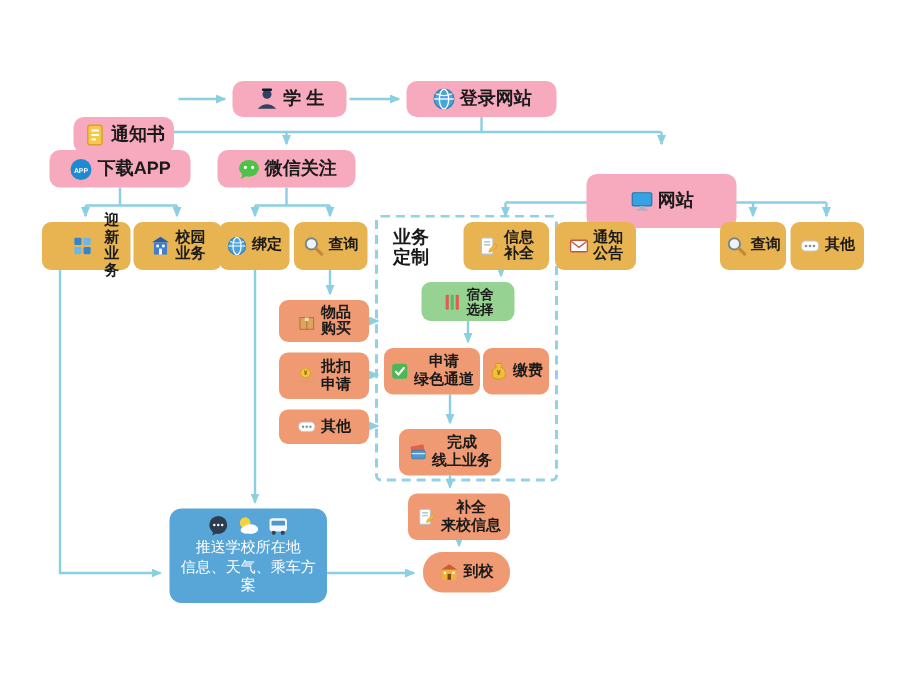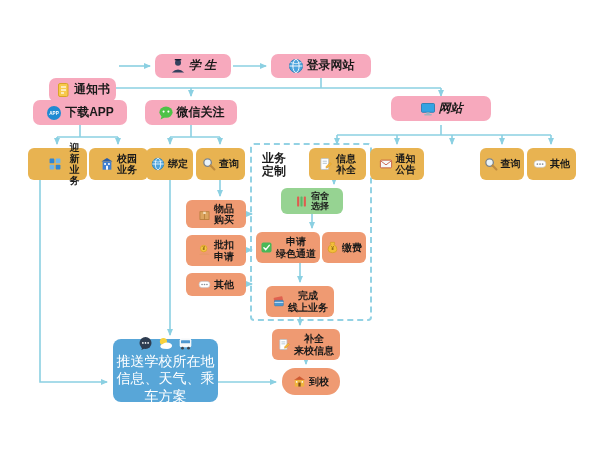--- a/index.html
+++ b/index.html
@@ -10,21 +10,21 @@
   #dashedbox { position:absolute; border:2px dashed var(--dashed,#93d2e4); border-radius:4px; z-index:0; }
   .node { position:absolute; z-index:2; display:flex; align-items:center; justify-content:center;
           gap:3px; border-radius:6px; padding:2px 3px; }
   .node .lbl { white-space:pre-line; line-height:1.12; font-weight:bold; text-align:center; }
   .pink   { background:var(--pink,#f7a9bd); font-size:12px; border-radius:7px; }
   .yellow { background:var(--yellow,#e8b351); font-size:10px; }
   .orange { background:var(--orange,#ef9a72); font-size:10px; }
   .green  { background:var(--green,#96d392); font-size:9px; }
   .plain  { background:transparent; font-size:12px; }
   .push   { background:var(--blue,#58a6d8); color:#fff; flex-direction:column; gap:2px;
-            font-size:14px; border-radius:8px; padding:5px 3px; }
+            font-size:10px; border-radius:8px; padding:5px 3px; }
   .push .lbl { font-weight:normal; line-height:1.25; }
   .push-icons { display:flex; gap:5px; align-items:center; justify-content:center; }
   .icon { display:inline-flex; flex:none; }
   .icon svg { display:block; }
 </style>
 </head>
 <body>
 
 <div id="stage">
   <div id="dashedbox" style="left: 250px; top: 143px; width: 122px; height: 178px;"></div>
@@ -103,21 +103,21 @@
       <span class="icon">
         <svg viewBox="0 0 16 16" width="16" height="16" aria-hidden="true">
           <rect x="3.5" y="1.5" width="9.5" height="13" rx="1.5" fill="#f7c94b" stroke="#d9a426"></rect>
           <line x1="6" y1="5" x2="11" y2="5" stroke="#fff" stroke-width="1.2"></line>
           <line x1="6" y1="8" x2="11" y2="8" stroke="#fff" stroke-width="1.2"></line>
           <line x1="6" y1="11" x2="9" y2="11" stroke="#fff" stroke-width="1.2"></line>
         </svg>
       </span>
       <span class="lbl">通知书</span>
     </div>
-    <div class="node pink" style="left: 155px; top: 54px; width: 76px; height: 24px; font-style: italic;">
+    <div class="node pink" style="left: 155px; top: 54px; width: 76px; height: 24px;">
       <span class="icon">
         <svg viewBox="0 0 16 16" width="16" height="16" aria-hidden="true">
           <circle cx="8" cy="4.8" r="3" fill="#33415e"></circle>
           <path d="M1.8,14.5 Q8,8.6 14.2,14.5 Z" fill="#33415e"></path>
           <rect x="4.6" y="1" width="6.8" height="1.6" rx="0.8" fill="#111c30"></rect>
         </svg>
       </span>
       <span class="lbl">学 生</span>
     </div>
     <div class="node pink" style="left: 271px; top: 54px; width: 100px; height: 24px;">
@@ -144,21 +144,21 @@
       <span class="icon">
         <svg viewBox="0 0 16 16" width="16" height="16" aria-hidden="true">
           <ellipse cx="8" cy="7.2" rx="6.6" ry="5.6" fill="#4dc247"></ellipse>
           <polygon points="3.6,11.2 2.6,14.4 6.8,12.2" fill="#4dc247"></polygon>
           <circle cx="5.6" cy="6.6" r="1.05" fill="#fff"></circle>
           <circle cx="10.4" cy="6.6" r="1.05" fill="#fff"></circle>
         </svg>
       </span>
       <span class="lbl">微信关注</span>
     </div>
-    <div class="node pink" style="left: 391px; top: 96px; width: 100px; height: 25px; font-style: italic;">
+    <div class="node pink" style="left: 391px; top: 116px; width: 100px; height: 36px;">
       <span class="icon">
         <svg viewBox="0 0 16 16" width="16" height="16" aria-hidden="true">
           <rect x="1.5" y="2.5" width="13" height="8.8" rx="1" fill="#35a3e3" stroke="#1d79ad" stroke-width="0.8"></rect>
           <rect x="6.4" y="11.3" width="3.2" height="1.8" fill="#9fb3c0"></rect>
           <rect x="4.2" y="13.1" width="7.6" height="1.3" rx="0.6" fill="#9fb3c0"></rect>
         </svg>
       </span>
       <span class="lbl">网站</span>
     </div>
     <div class="node yellow" style="left: 28px; top: 148px; width: 59px; height: 32px; padding-left: 20px;">

